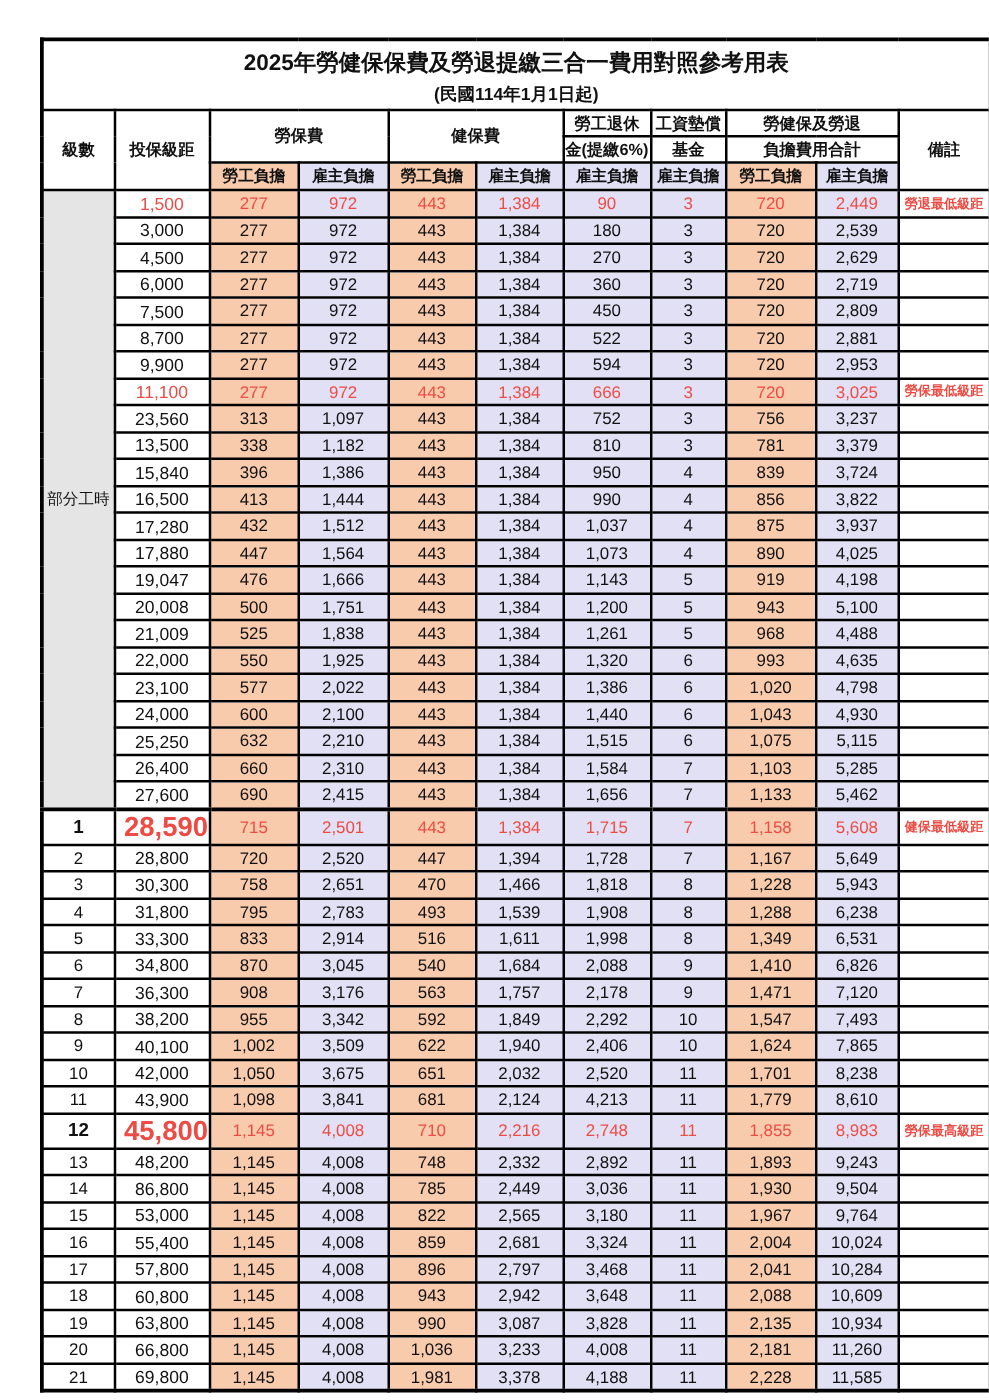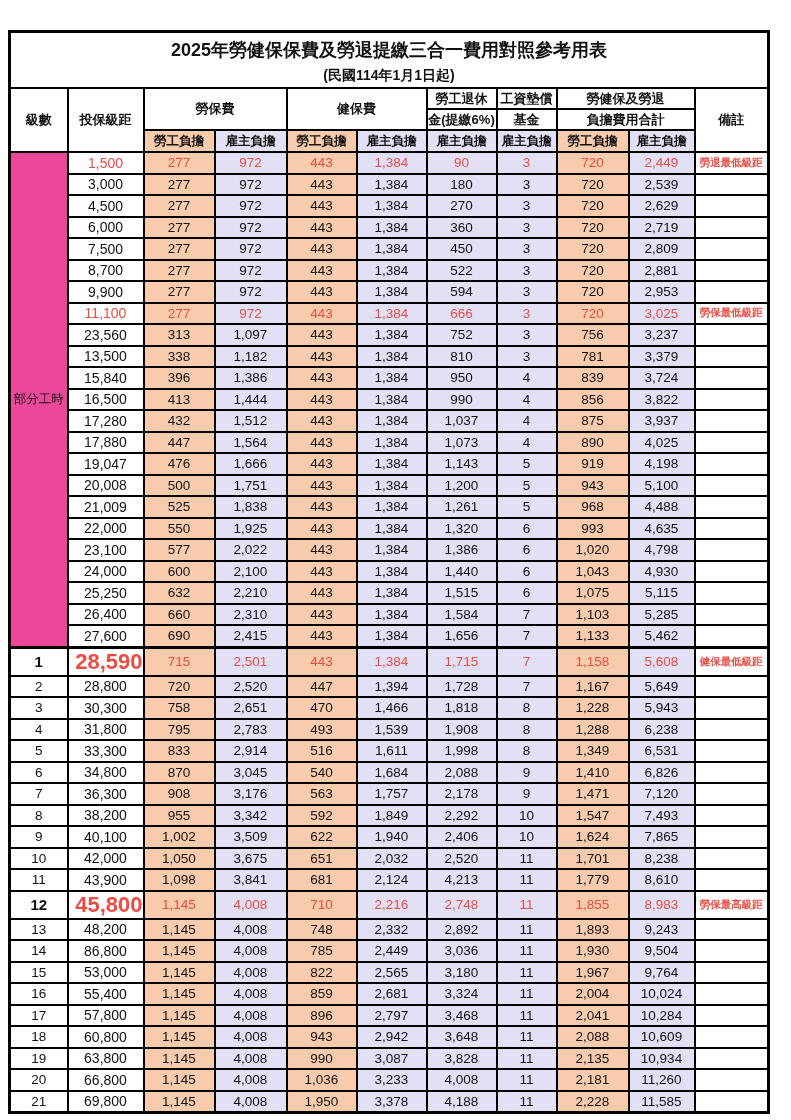--- a/index.html
+++ b/index.html
@@ -1,21 +1,21 @@
 <!DOCTYPE html>
 <html><head>
 <meta charset="utf-8">
 <style>
   html,body{margin:0;padding:0;background:#ffffff;}
   body{
     width:791px;height:1120px;
     font-family:"Liberation Sans","DejaVu Sans",sans-serif;
     color:#111;
   }
-  .page{padding:30px 16px 0 8px;}
+  .page{padding:30px 16px 0 32px;}
   table{
     border-collapse:collapse;table-layout:fixed;width:759px;
     border:3px solid #000;
   }
   th,td{
     border:2px solid #000;text-align:center;vertical-align:middle;
     padding:0;overflow:hidden;white-space:nowrap;
   }
   
   .title-row th{height:54px;background:#fff;}
@@ -31,21 +31,21 @@
   
   tbody td{height:19.5px;font-size:13.5px;}
   td.level{font-size:13.5px;background:#fff;}
   td.br{font-weight:600;font-size:14px;background:#fff;margin-top:47px;}
   td.val{font-weight:400;}
   td.note{font-size:10.5px;font-weight:bold;color:#ED4C45;background:#fff;padding:0 1px;}
   tr.hl td.val{color:#ED4C45;}
   tr.big td.br{font-size:22px;font-weight:bold;text-align:right;}
   tr.big td.level{font-size:15px;font-weight:bold;}
   tr.sec td{border-top:3px solid #000;}
-  td.partspan{font-size:12.5px;font-weight:400;background:#ec4899;letter-spacing:0;}
+  td.partspan{font-size:12.5px;font-weight:400;background:#e5e5e5;letter-spacing:0;}
 </style>
 </head>
 <body>
 
 <div class="page">
   <table>
     <colgroup>
       <col style="width:58px">
         <col style="width:76px">
       <col style="width:71px">
@@ -627,21 +627,21 @@
           <td class="val bg-er">11</td>
           <td class="val bg-emp">2,181</td>
           <td class="val bg-er">11,260</td>
           <td class="note"></td>
         </tr>
         <tr>
           <td class="level">21</td>
           <td class="br val">69,800</td>
           <td class="val bg-emp">1,145</td>
           <td class="val bg-er">4,008</td>
-          <td class="val bg-emp">1,950</td>
+          <td class="val bg-emp">1,981</td>
           <td class="val bg-er">3,378</td>
           <td class="val bg-er">4,188</td>
           <td class="val bg-er">11</td>
           <td class="val bg-emp">2,228</td>
           <td class="val bg-er">11,585</td>
           <td class="note"></td>
         </tr>
       </tbody>
   </table>
 </div>

